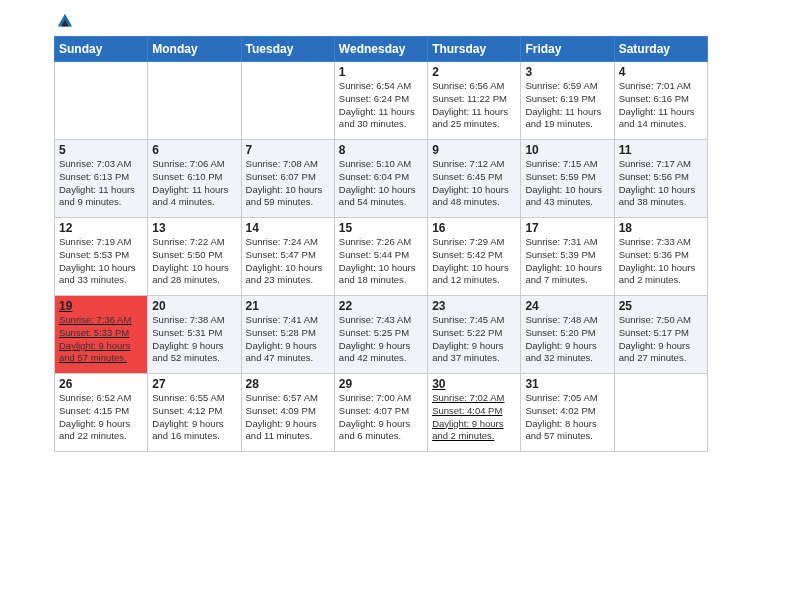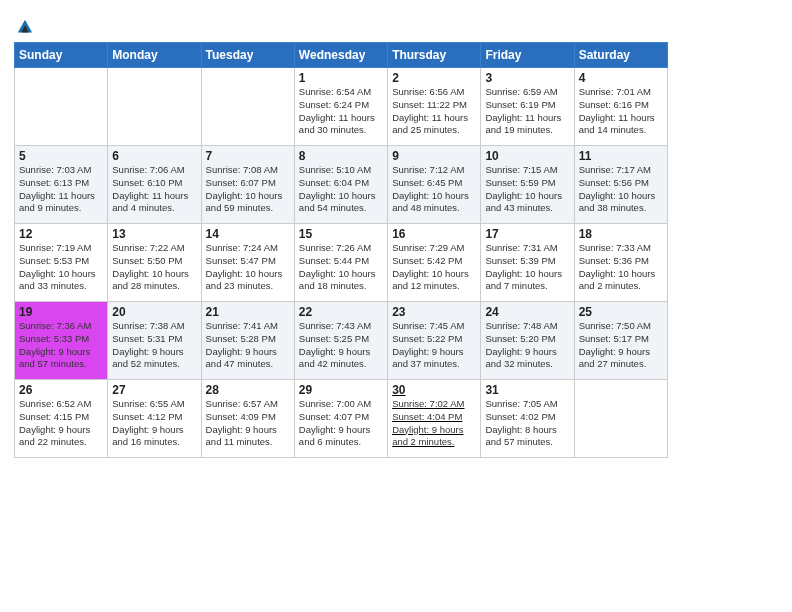--- a/index.html
+++ b/index.html
@@ -7,21 +7,22 @@
       font-family: Arial, sans-serif;
       background: #fff;
       width: 792px;
       height: 612px;
       overflow: hidden;
     }
     .page {
       width: 682px;
       height: 612px;
       background: #fff;
-      padding: 18px 14px;
+      padding: 12px 14px;
+      margin-left: 40px;
     }
     .header {
       display: flex;
       justify-content: space-between;
       align-items: flex-start;
       margin-bottom: 6px;
     }
     .logo {
       display: flex;
       flex-direction: column;
@@ -282,21 +283,21 @@
           <td style="background: rgb(255, 255, 255);">
         <span class="day-num">18</span>
         <div class="day-info">
           <span>Sunrise: 7:33 AM</span><br>
           <span>Sunset: 5:36 PM</span><br>
           <span>Daylight: 10 hours and 2 minutes.</span>
         </div>
       </td>
         </tr>
         <tr>
-          <td style="background: #d946ef;">
+          <td style="background: #ef4444; text-decoration: underline;">
         <span class="day-num">19</span>
         <div class="day-info">
           <span>Sunrise: 7:36 AM</span><br>
           <span>Sunset: 5:33 PM</span><br>
           <span>Daylight: 9 hours and 57 minutes.</span>
         </div>
       </td>
           <td style="background: rgb(240, 244, 248);">
         <span class="day-num">20</span>
         <div class="day-info">

